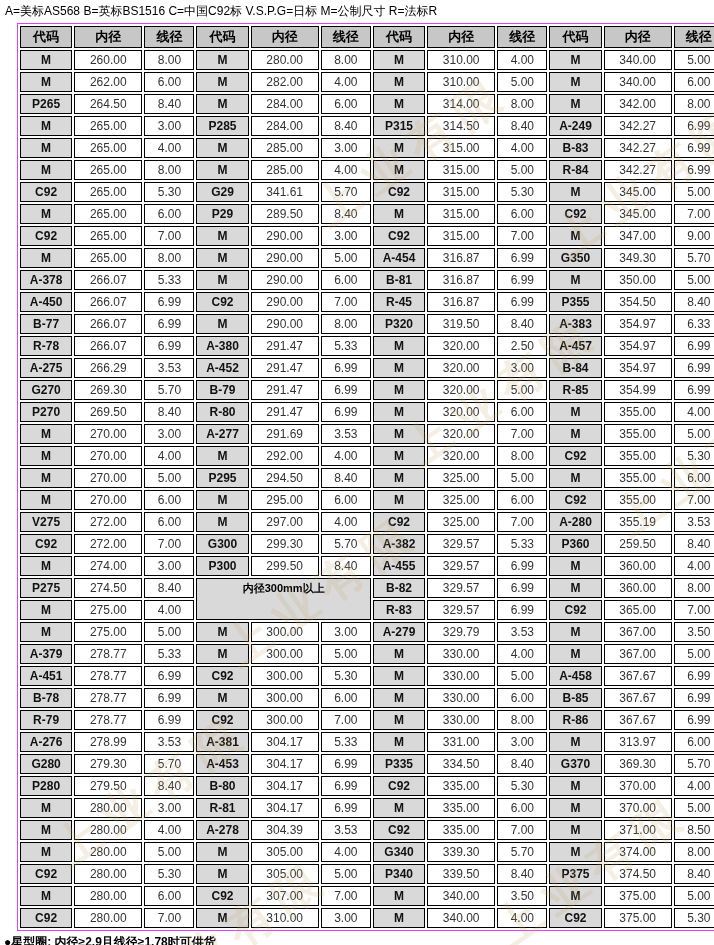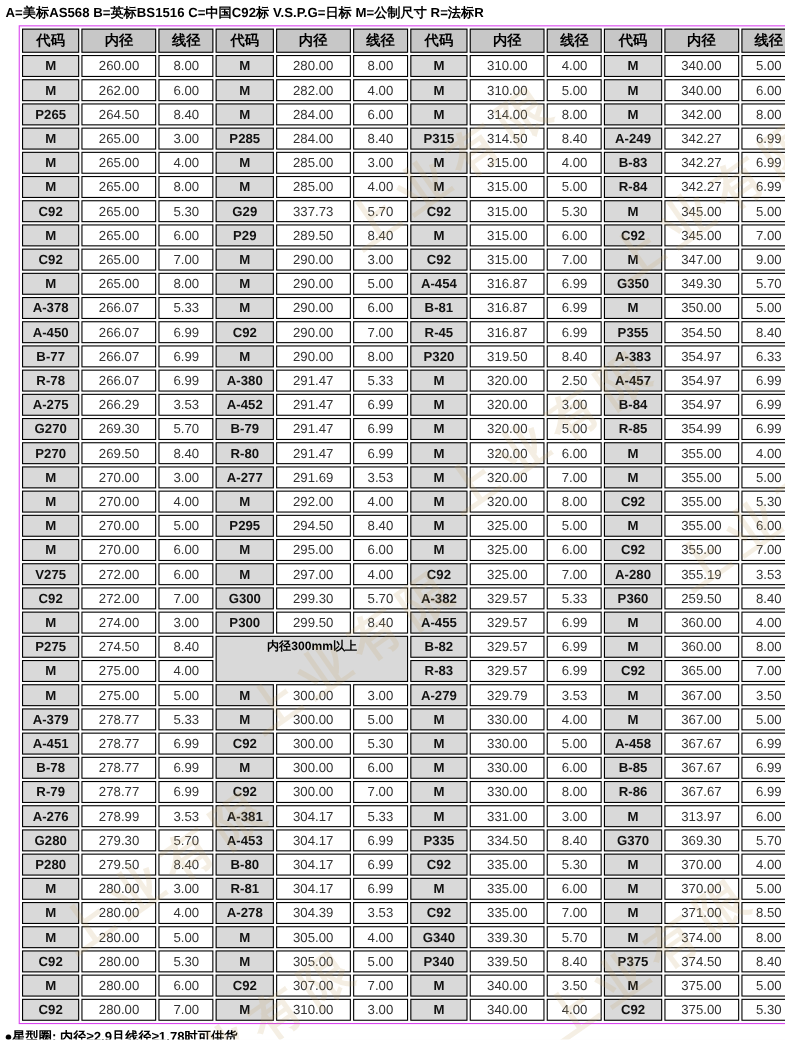--- a/index.html
+++ b/index.html
@@ -4,21 +4,21 @@
 <style>
   html,body { margin:0; padding:0; }
   body {
     width:714px; height:945px;
     background:#ffffff;
     font-family:"Liberation Sans","DejaVu Sans",sans-serif;
     position:relative;
     overflow:hidden;
   }
   .title {
-    font-size:12px; font-weight:bold; color:#000;
+    font-size:12px; font-weight:normal; color:#000;
     padding:3px 0 3px 5px; white-space:nowrap;
   }
   table.size-table {
     border-collapse:separate;
     border-spacing:2px;
     table-layout:fixed;
     width:710px;
     margin-left:17px;
     background:#fdfdfd;
     border:1px solid #d946ef;
@@ -194,21 +194,21 @@
         <td class="num-cell">5.00</td>
         <td class="code-cell">R-84</td>
         <td class="num-cell">342.27</td>
         <td class="num-cell">6.99</td>
       </tr>
       <tr>
         <td class="code-cell">C92</td>
         <td class="num-cell">265.00</td>
         <td class="num-cell">5.30</td>
         <td class="code-cell">G29</td>
-        <td class="num-cell">337.73</td>
+        <td class="num-cell">341.61</td>
         <td class="num-cell">5.70</td>
         <td class="code-cell">C92</td>
         <td class="num-cell">315.00</td>
         <td class="num-cell">5.30</td>
         <td class="code-cell">M</td>
         <td class="num-cell">345.00</td>
         <td class="num-cell">5.00</td>
       </tr>
       <tr>
         <td class="code-cell">M</td>

